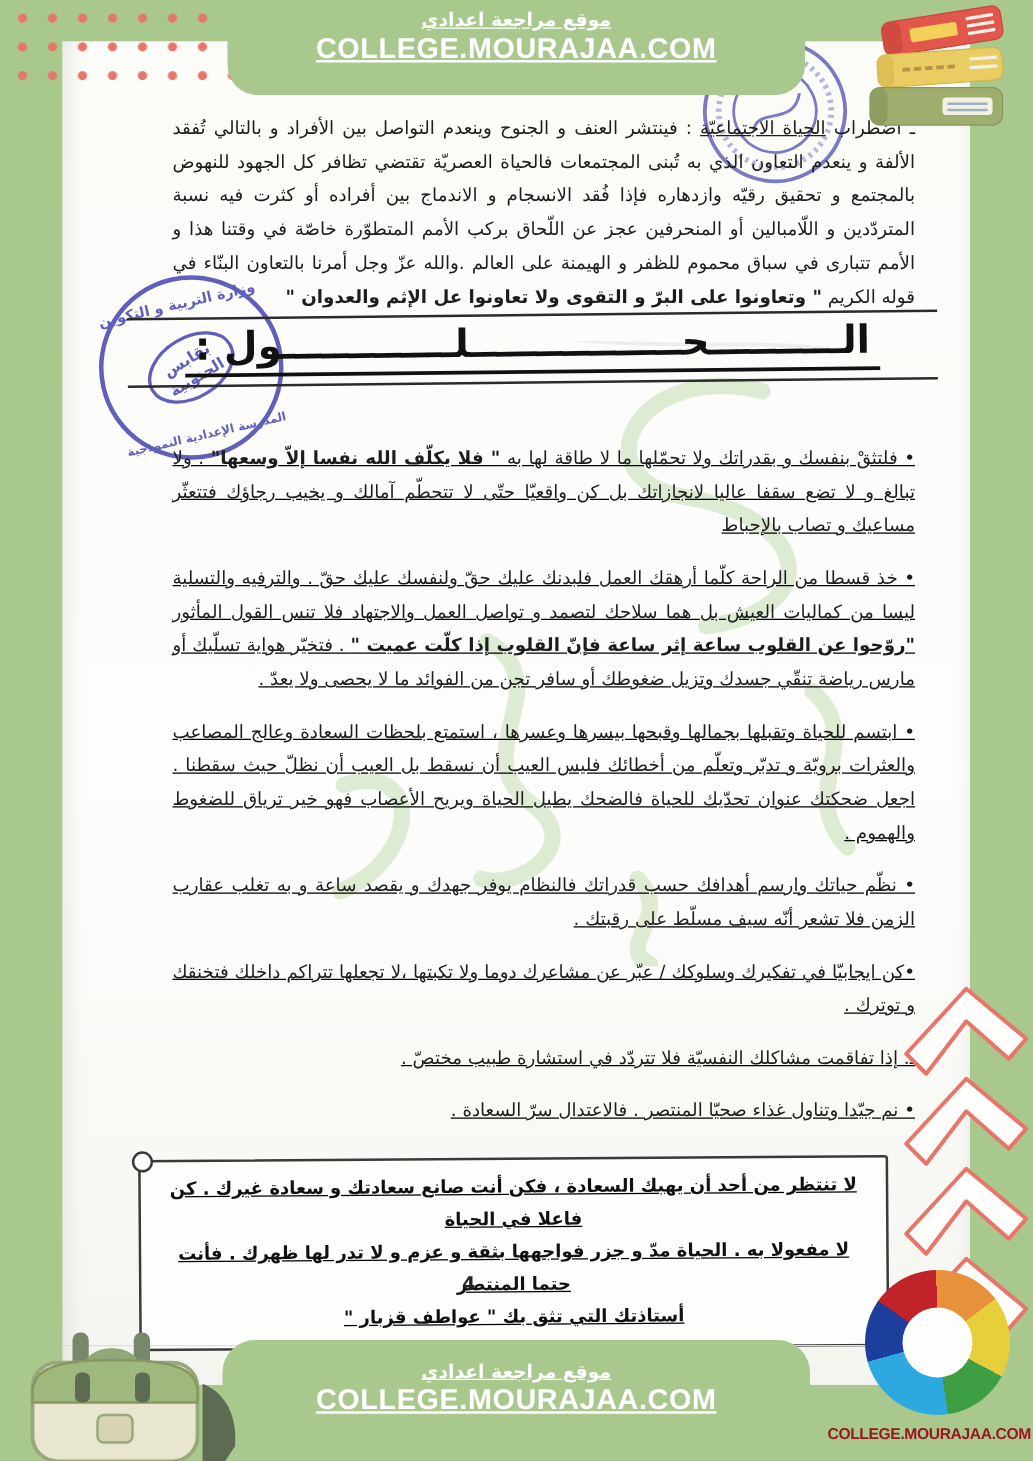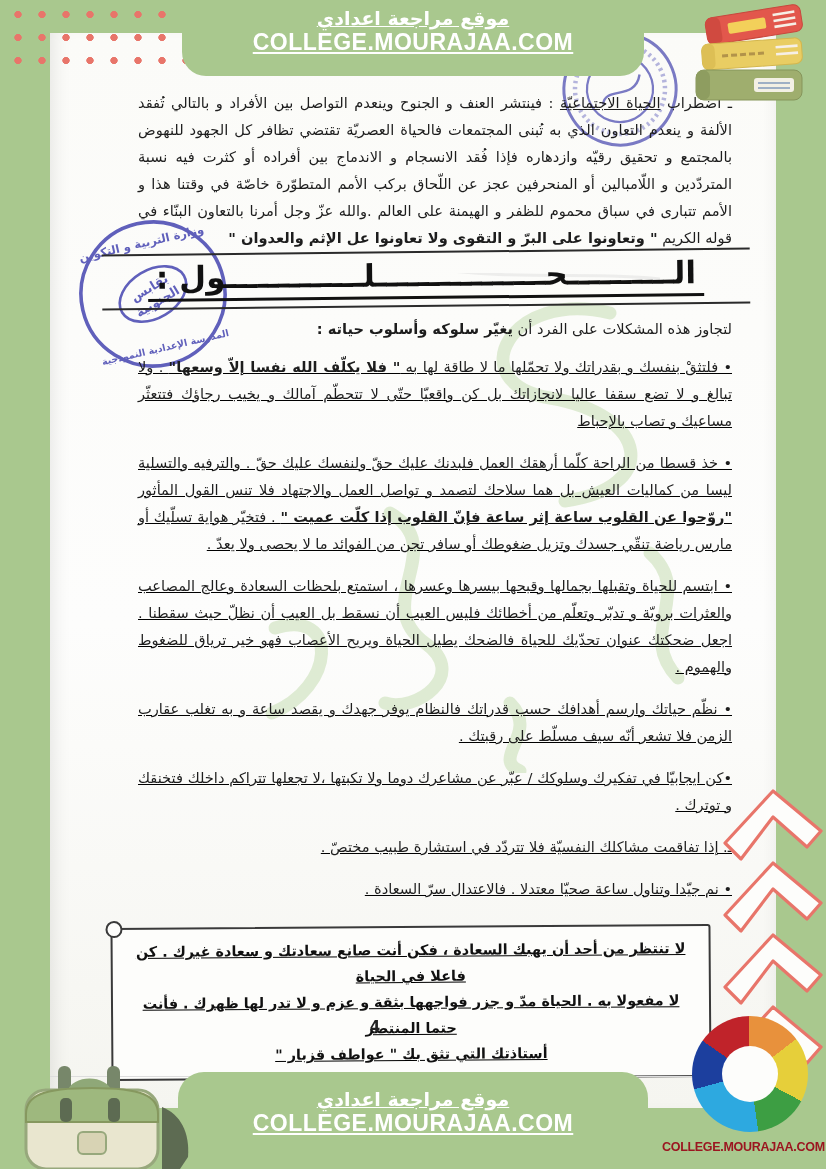--- a/index.html
+++ b/index.html
@@ -21,21 +21,21 @@
   }
   .books-svg { position:absolute; right:10px; top:4px; z-index:5; }
   .chevrons-svg { position:absolute; right:0; top:780px; z-index:4; }
 
   .header-tab {
     position:absolute; left:50%; top:0; transform:translateX(-50%);
     width:462px; height:76px; background:#a9c88e; z-index:6;
     border-radius:0 0 24px 24px; text-align:center; color:#fff;
     padding-top:7px;
   }
-  .site-name-ar { font-size:19px; font-weight:700; text-decoration:underline; display:block; }
+  .site-name-ar { font-size:15px; font-weight:700; text-decoration:underline; display:block; }
   .site-url { font-size:23px; font-weight:700; text-decoration:underline; letter-spacing:.5px; display:block; font-family:"Liberation Sans","DejaVu Sans",sans-serif; }
 
   .footer-band { position:absolute; left:0; right:0; top:1108px; bottom:0; background:#a9c88e; z-index:3; }
   .footer-tab {
     position:absolute; left:50%; top:1072px; transform:translateX(-50%);
     width:470px; height:97px; background:#a9c88e; z-index:6;
     border-radius:26px 26px 0 0; text-align:center; color:#fff; padding-top:16px;
   }
   .backpack-svg { position:absolute; left:12px; top:1062px; z-index:7; }
 
@@ -177,30 +177,29 @@
       <text x="81" y="139" font-size="9.5">المدرسة الإعدادية النموذجية</text>
     </g>
   </svg>
 
   <p class="doc-text intro"><span>ـ اضطراب </span><span class="u">الحياة الاجتماعيّة</span><span> : فينتشر العنف و الجنوح وينعدم التواصل بين الأفراد و بالتالي تُفقد الألفة و ينعدم التعاون الذي به تُبنى المجتمعات فالحياة العصريّة تقتضي تظافر كل الجهود للنهوض بالمجتمع و تحقيق رقيّه وازدهاره فإذا فُقد الانسجام و الاندماج بين أفراده أو كثرت فيه نسبة المتردّدين و اللّامبالين أو المنحرفين عجز عن اللّحاق بركب الأمم المتطوّرة خاصّة في وقتنا هذا و الأمم تتبارى في سباق محموم للظفر و الهيمنة على العالم .والله عزّ وجل أمرنا بالتعاون البنّاء في قوله الكريم </span><span class="b">" وتعاونوا على البرّ و التقوى ولا تعاونوا عل الإثم والعدوان "</span></p>
 
   <div class="title-band">
     <span class="title-text">الــــــــــحــــــــــــــــلـــــــــــــول :</span>
   </div>
 
-  <p class="doc-text subtitle"><span>لتجاوز هذه المشكلات على الفرد أن </span><span class="b">يغيّر سلوكه وأسلوب حياته :</span></p>
 
   <div class="bullets">
     <p class="doc-text bullet"><span>• فلتثقْ بنفسك و بقدراتك ولا تحمّلها ما لا طاقة لها به </span><span class="b">" فلا يكلّف الله نفسا إلاّ وسعها"</span><span> . ولا تبالغ و لا تضع سقفا عاليا لانجازاتك  بل كن واقعيّا حتّى لا تتحطّم آمالك و يخيب رجاؤك فتتعثّر مساعيك و تصاب بالإحباط</span></p>
     <p class="doc-text bullet"><span>• خذ قسطا من الراحة كلّما أرهقك العمل فلبدنك عليك حقّ ولنفسك عليك حقّ .  والترفيه والتسلية ليسا من كماليات العيش بل هما سلاحك لتصمد و تواصل العمل والاجتهاد فلا تنس القول المأثور </span><span class="b">"روّحوا عن القلوب ساعة إثر ساعة فإنّ القلوب إذا كلّت عميت "</span><span> . فتخيّر هواية تسلّيك أو مارس رياضة  تنقّي جسدك وتزيل ضغوطك أو سافر تجن من الفوائد ما لا يحصى ولا يعدّ .</span></p>
     <p class="doc-text bullet"><span>• ابتسم للحياة وتقبلها بجمالها وقبحها بيسرها وعسرها ، استمتع بلحظات السعادة وعالج المصاعب والعثرات برويّة و تدبّر وتعلّم من أخطائك فليس العيب أن نسقط بل العيب أن نظلّ حيث سقطنا . اجعل ضحكتك عنوان تحدّيك للحياة فالضحك يطيل الحياة ويريح الأعصاب فهو خير ترياق للضغوط والهموم .</span></p>
     <p class="doc-text bullet"><span>• نظّم حياتك وارسم أهدافك حسب قدراتك فالنظام يوفر جهدك و يقصد ساعة و به تغلب عقارب الزمن فلا تشعر أنّه سيف مسلّط على رقبتك .</span></p>
     <p class="doc-text bullet"><span>•كن ايجابيّا في تفكيرك وسلوكك / عبّر عن مشاعرك دوما ولا تكبتها ،لا تجعلها تتراكم داخلك فتخنقك و توترك .</span></p>
     <p class="doc-text bullet"><span>ـ. إذا تفاقمت مشاكلك النفسيّة فلا تتردّد في استشارة طبيب مختصّ .</span></p>
-    <p class="doc-text bullet"><span>• نم جيّدا وتناول ساعة صحيّا معتدلا . فالاعتدال سرّ السعادة .</span></p>
+    <p class="doc-text bullet"><span>• نم جيّدا وتناول غذاء صحيّا المنتصر . فالاعتدال سرّ السعادة .</span></p>
 
     <div class="quote-box">
       <div>لا تنتظر من أحد أن يهبك السعادة ، فكن أنت صانع سعادتك و سعادة غيرك . كن فاعلا في الحياة</div>
       <div>لا مفعولا به . الحياة مدّ و جزر فواجهها بثقة و عزم و لا تدر لها ظهرك . فأنت حتما المنتصر</div>
       <div>أستاذتك التي تثق بك " عواطف قزبار "</div>
     </div>
   </div>
 
   <div class="scan-line"></div>
   <div class="page-number">4</div>

